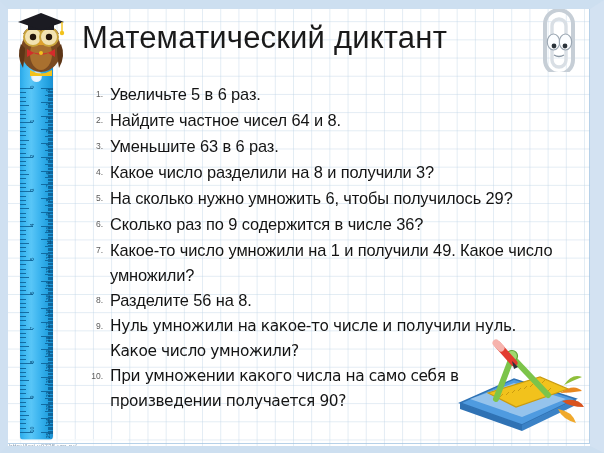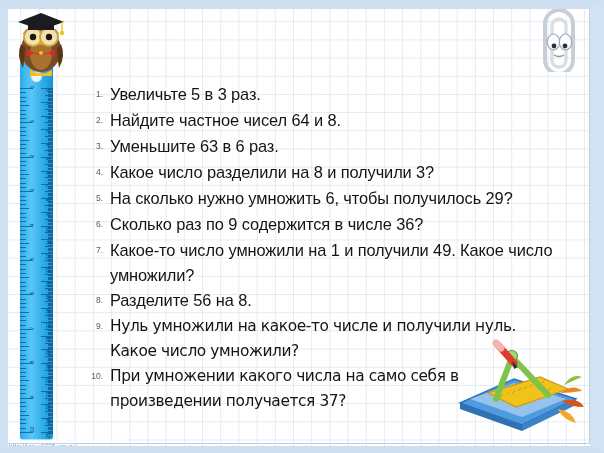--- a/index.html
+++ b/index.html
@@ -204,26 +204,27 @@
   }
 </style>
 </head>
 <body>
 
 <div id="slide">
 
   <div id="grid-bg"></div>
   <div id="grid-wash"></div>
 
+  <div id="title">Математический диктант</div>
 
   <div id="questions">
 
     <div class="q-row">
       <span class="q-num">1.</span>
-      <span class="q-text">Увеличьте 5 в 3 раз.</span>
+      <span class="q-text">Увеличьте 5 в 6 раз.</span>
     </div>
 
     <div class="q-row">
       <span class="q-num">2.</span>
       <span class="q-text">Найдите частное чисел 64 и 8.</span>
     </div>
 
     <div class="q-row">
       <span class="q-num">3.</span>
       <span class="q-text">Уменьшите 63 в 6 раз.</span>
@@ -254,21 +255,21 @@
       <span class="q-text">Разделите 56 на 8.</span>
     </div>
 
     <div class="q-row alt">
       <span class="q-num">9.</span>
       <span class="q-text"> Нуль умножили на какое-то числе и получили нуль. Какое число умножили?</span>
     </div>
 
     <div class="q-row alt">
       <span class="q-num">10.</span>
-      <span class="q-text">При умножении какого числа на само себя в произведении получается 37?</span>
+      <span class="q-text">При умножении какого числа на само себя в произведении получается 90?</span>
     </div>
 
   </div>
 
   <div id="ruler">
     <div id="ruler-hole"></div>
     <div id="ruler-ticks">
         <div class="tick left" style="top: 26px; width: 13px;"></div>
         <div class="tick left" style="top: 30.3px; width: 6px;"></div>
         <div class="tick left" style="top: 34.6px; width: 6px;"></div>

